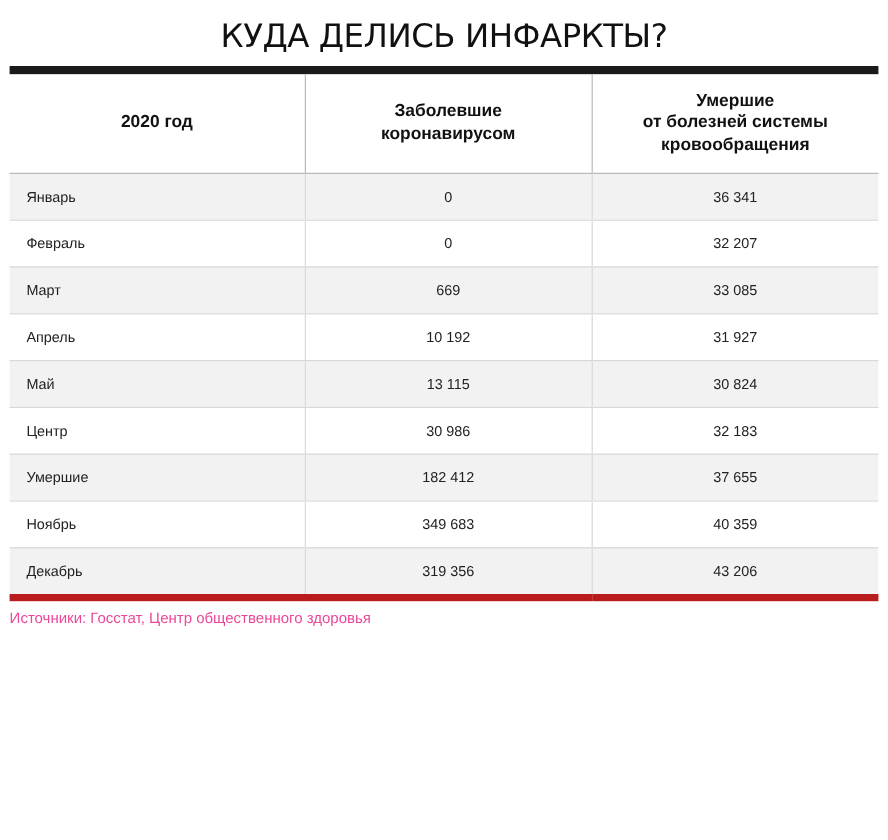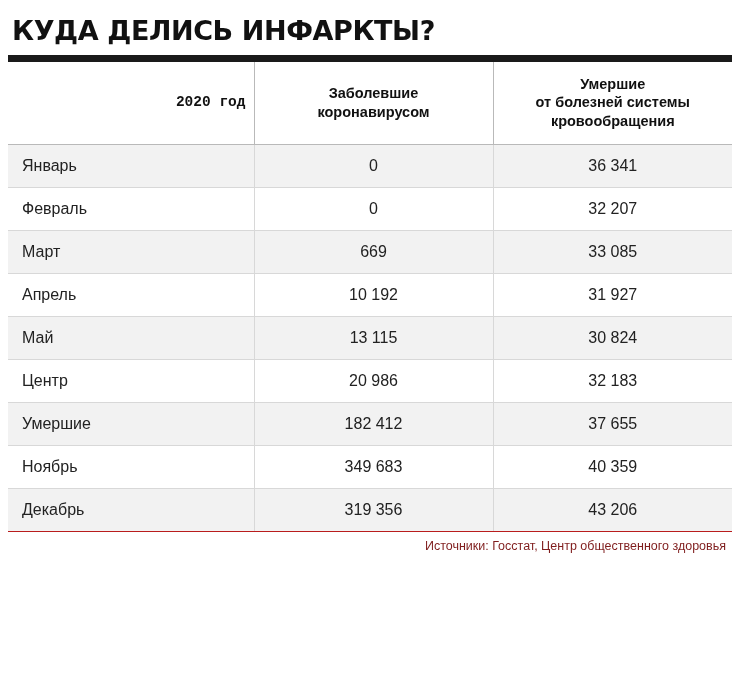--- a/index.html
+++ b/index.html
@@ -16,27 +16,28 @@
   }
   .page {
     position: relative;
     width: 740px;
     height: 700px;
     box-sizing: border-box;
     padding: 0 8px;
   }
   .title {
     font-family: "DejaVu Sans", sans-serif;
-    font-weight: bold;
+    font-weight: normal;
     font-size: 27px;
     letter-spacing: -0.4px;
     color: #111111;
     padding: 17px 4px 10px 4px;
     text-transform: uppercase;
     line-height: 1.05;
+    text-align: center;
   }
   .rule {
     height: 7px;
     background: #1a1a1a;
     margin: 0 0 0 0;
   }
   table.data {
     border-collapse: collapse;
     width: 724px;
     table-layout: fixed;
@@ -50,30 +51,29 @@
     font-weight: bold;
     font-size: 14.5px;
     color: #111111;
     padding: 13px 8px 14px 8px;
     vertical-align: middle;
     line-height: 1.25;
     border-bottom: 1px solid #b9b9b9;
     background: #ffffff;
   }
   table.data thead th.c0 {
-    text-align: right;
-    font-family: Liberation Mono, monospace;
+    text-align: center;
   }
   table.data thead th.c1,
   table.data thead th.c2 {
     text-align: center;
     border-left: 1px solid #b9b9b9;
   }
   table.data tbody td {
-    font-size: 16px;
+    font-size: 12px;
     color: #222222;
     padding: 12px 10px 12px 10px;
     border-bottom: 1px solid #d8d8d8;
     vertical-align: middle;
   }
   table.data tbody td.c0 {
     text-align: left;
     padding-left: 14px;
   }
   table.data tbody td.c1,
@@ -81,26 +81,25 @@
     text-align: center;
     border-left: 1px solid #d8d8d8;
   }
   table.data tbody tr:nth-child(odd) td {
     background: #f2f2f2;
   }
   table.data tbody tr:nth-child(even) td {
     background: #ffffff;
   }
   table.data tbody tr:last-child td {
-    border-bottom: 1px solid #b91c1c;
+    border-bottom: 6px solid #b91c1c;
   }
   .source {
-    text-align: right;
     font-size: 12.5px;
-    color: #7f1d1d;
+    color: #ec4899;
     padding: 7px 6px 0 0;
   }
 </style>
 </head>
 <body>
 
 <div class="page">
 
   <div class="title">КУДА ДЕЛИСЬ ИНФАРКТЫ?</div>
   <div class="rule"></div>
@@ -148,21 +147,21 @@
         <td class="c1">10 192</td>
         <td class="c2">31 927</td>
       </tr>
       <tr>
         <td class="c0">Май</td>
         <td class="c1">13 115</td>
         <td class="c2">30 824</td>
       </tr>
       <tr>
         <td class="c0">Центр</td>
-        <td class="c1">20 986</td>
+        <td class="c1">30 986</td>
         <td class="c2">32 183</td>
       </tr>
       <tr>
         <td class="c0">Умершие</td>
         <td class="c1">182 412</td>
         <td class="c2">37 655</td>
       </tr>
       <tr>
         <td class="c0">Ноябрь</td>
         <td class="c1">349 683</td>

